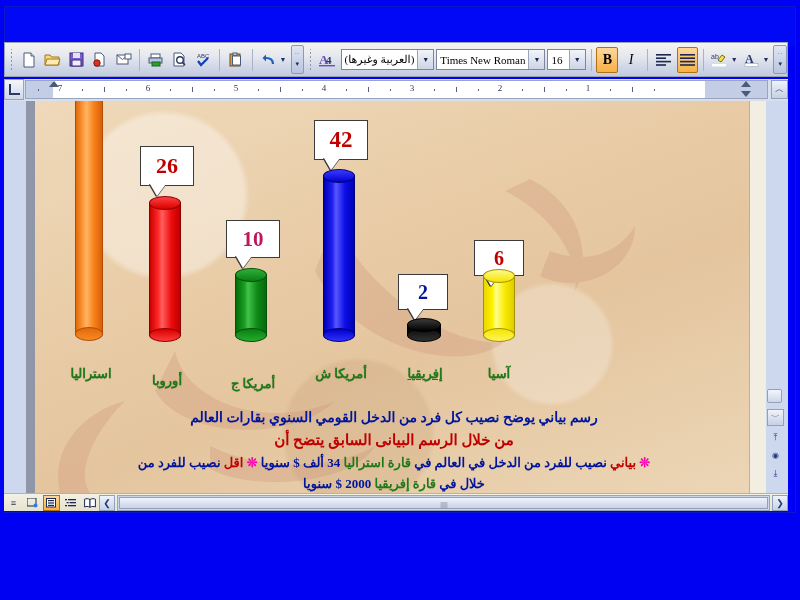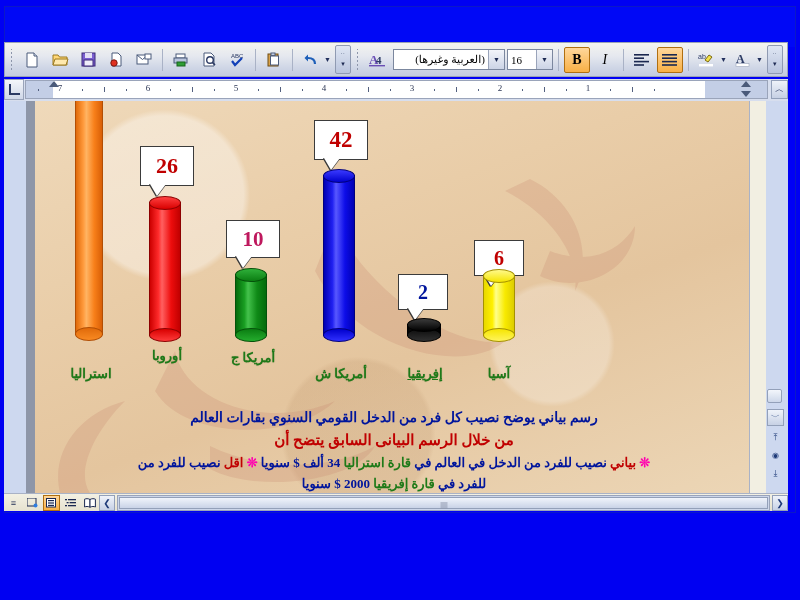--- a/index.html
+++ b/index.html
@@ -288,20 +288,24 @@
           <text x="7" y="12" font-size="11" fill="#2b3a63" font-family="Liberation Serif" font-weight="bold">4</text>
           <rect x="0" y="13" width="16" height="1.4" fill="#6a4fb5"></rect>
         </svg>
     </div>
 
     <div class="combo" id="combo-font-script">
       <div class="txt rtl">(العربية وغيرها)</div>
       <div class="drop">▼</div>
     </div>
 
+    <div class="combo" id="combo-font-latin">
+      <div class="txt">Times New Roman</div>
+      <div class="drop">▼</div>
+    </div>
 
     <div class="combo" id="combo-size">
       <div class="txt">16</div>
       <div class="drop">▼</div>
     </div>
 
     <div class="tb-sep"></div>
 
     <div class="tb-btn active">
       <span style="font-family:&quot;Liberation Serif&quot;,serif;font-weight:bold;font-size:14px;color:#000;">B</span>
@@ -500,37 +504,37 @@
           <span>2</span>
           <span class="tail"></span>
         </div>
 
         <div class="callout" style="left:439px;top:139px;width:48px;height:34px;font-size:20px;color:#c00000;">
           <span>6</span>
           <span class="tail"></span>
         </div>
 
         <div class="catlabel" style="left:56px;top:265px;">استراليا</div>
-        <div class="catlabel" style="left:132px;top:247px;">أوروبا</div>
-        <div class="catlabel" style="left:218px;top:249px;">أمريكا ج</div>
+        <div class="catlabel" style="left:132px;top:272px;">أوروبا</div>
+        <div class="catlabel" style="left:218px;top:275px;">أمريكا ج</div>
         <div class="catlabel" style="left:306px;top:265px;">أمريكا ش</div>
         <div class="catlabel" style="left:390px;top:265px;text-decoration:underline;">إفريقيا</div>
         <div class="catlabel" style="left:464px;top:265px;">آسيا</div>
       </div>
 
       <div class="doctext t-red" style="top:330px;font-size:15px;">من خلال الرسم البيانى السابق يتضح أن</div>
 
       <div class="doctext t-blue" style="top:308px;font-size:14px;">رسم بياني يوضح نصيب كل فرد من الدخل القومي السنوي بقارات العالم</div>
 
       <div class="doctext" style="top:354px;font-size:13px;">
         <span class="t-star">❊ </span><span class="t-red">بياني</span><span class="t-blue"> نصيب للفرد من الدخل في العالم في </span><span class="t-green">قارة استراليا</span><span class="t-blue"> 34 ألف $ سنويا </span><span class="t-star">❊ </span><span class="t-red">اقل</span><span class="t-blue"> نصيب للفرد من</span>
       </div>
 
       <div class="doctext" style="top:375px;font-size:13px;">
-        <span class="t-blue">للفرد في </span><span class="t-green">قارة إفريقيا</span><span class="t-blue"> 2000 $ سنويا</span>
+        <span class="t-blue">خلال في </span><span class="t-green">قارة إفريقيا</span><span class="t-blue"> 2000 $ سنويا</span>
       </div>
     </div>
 
     <div id="page-shadow-right"></div>
   </div>
 
   <div id="vscroll"></div>
   <div id="vscroll2">
     <div id="vthumb" style="top:310px;"></div>
     <div class="sb-btn" style="position:absolute;left:1px;top:330px;">

